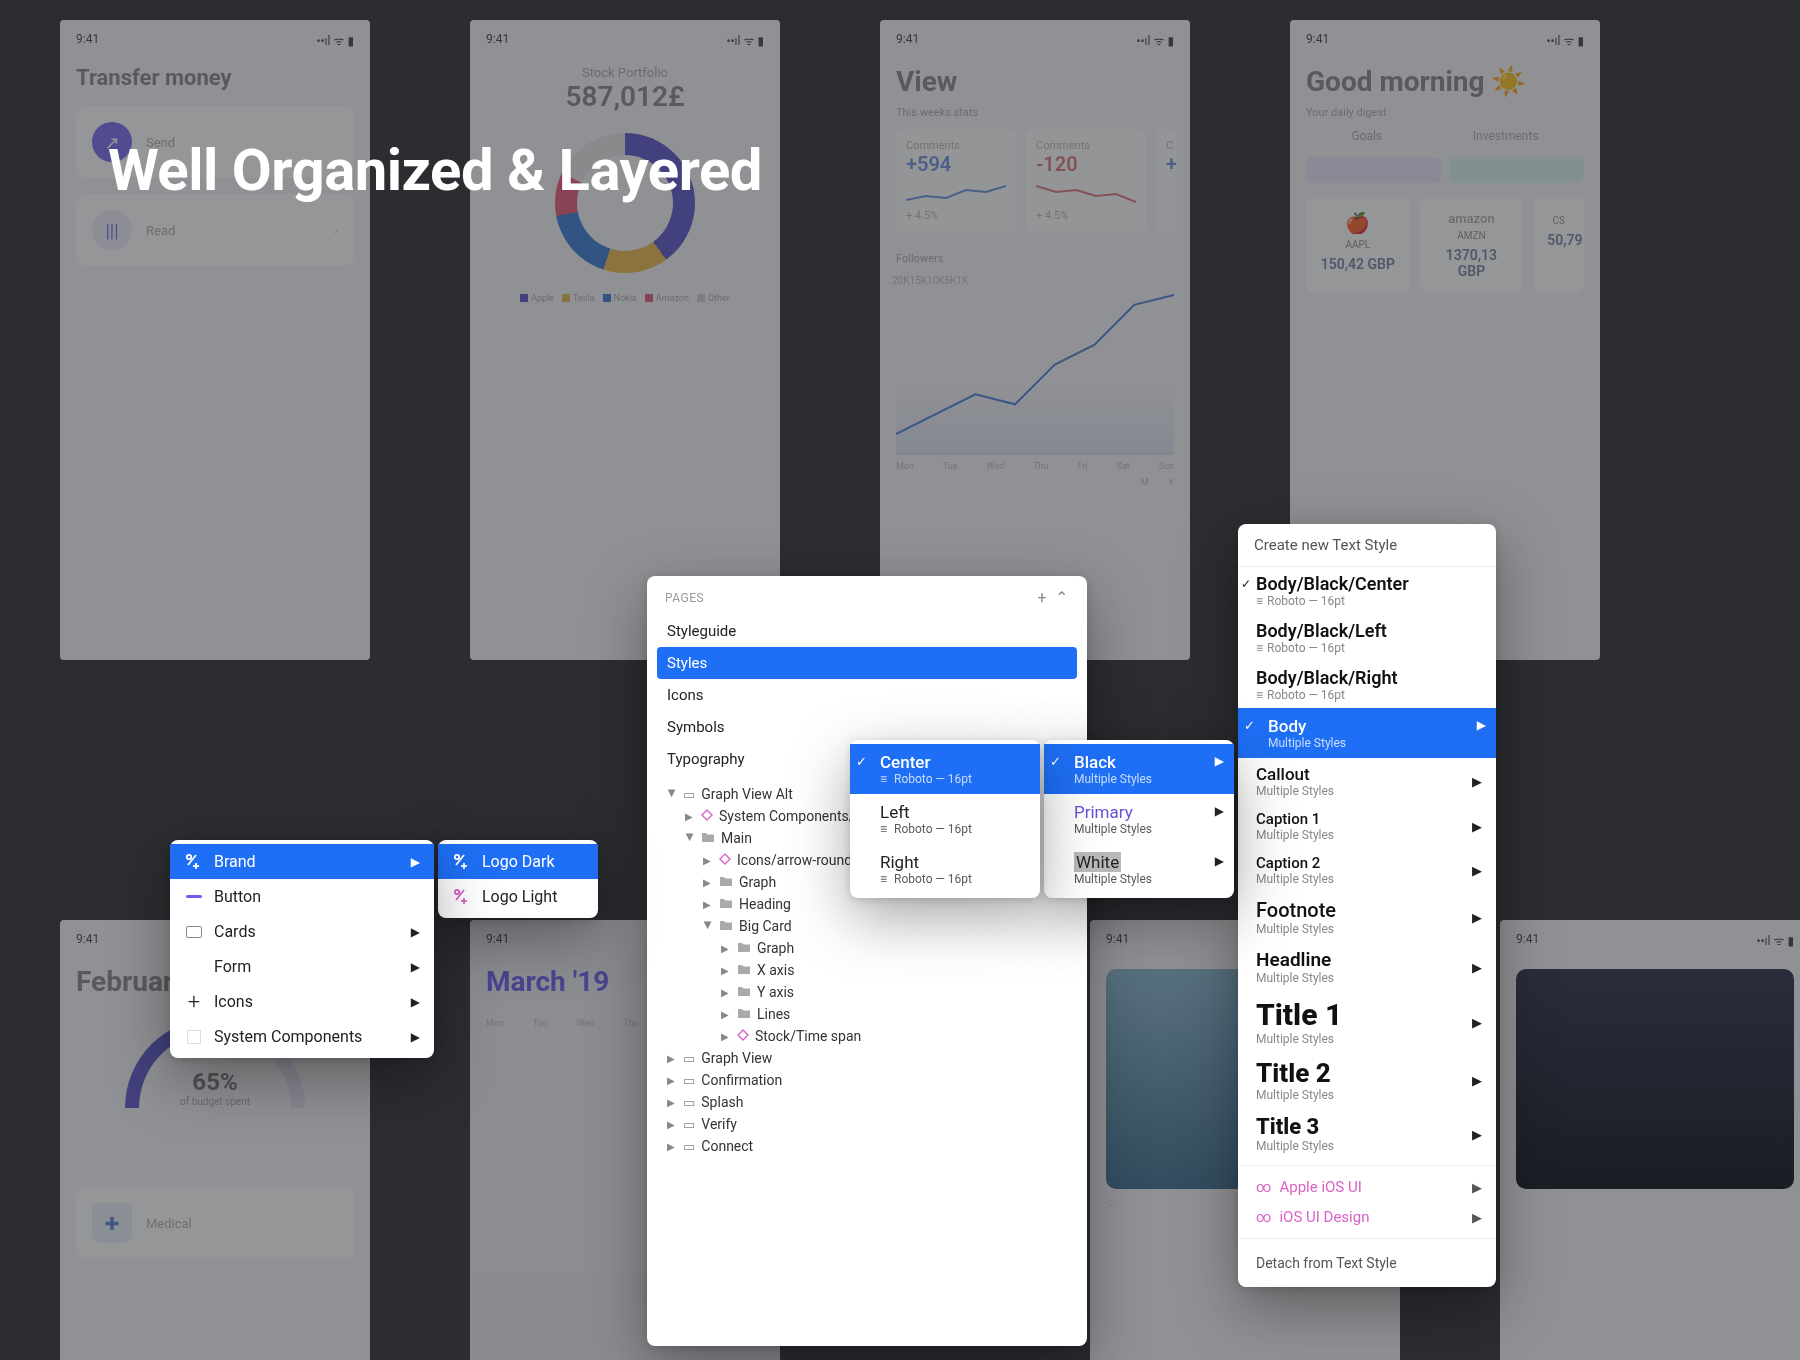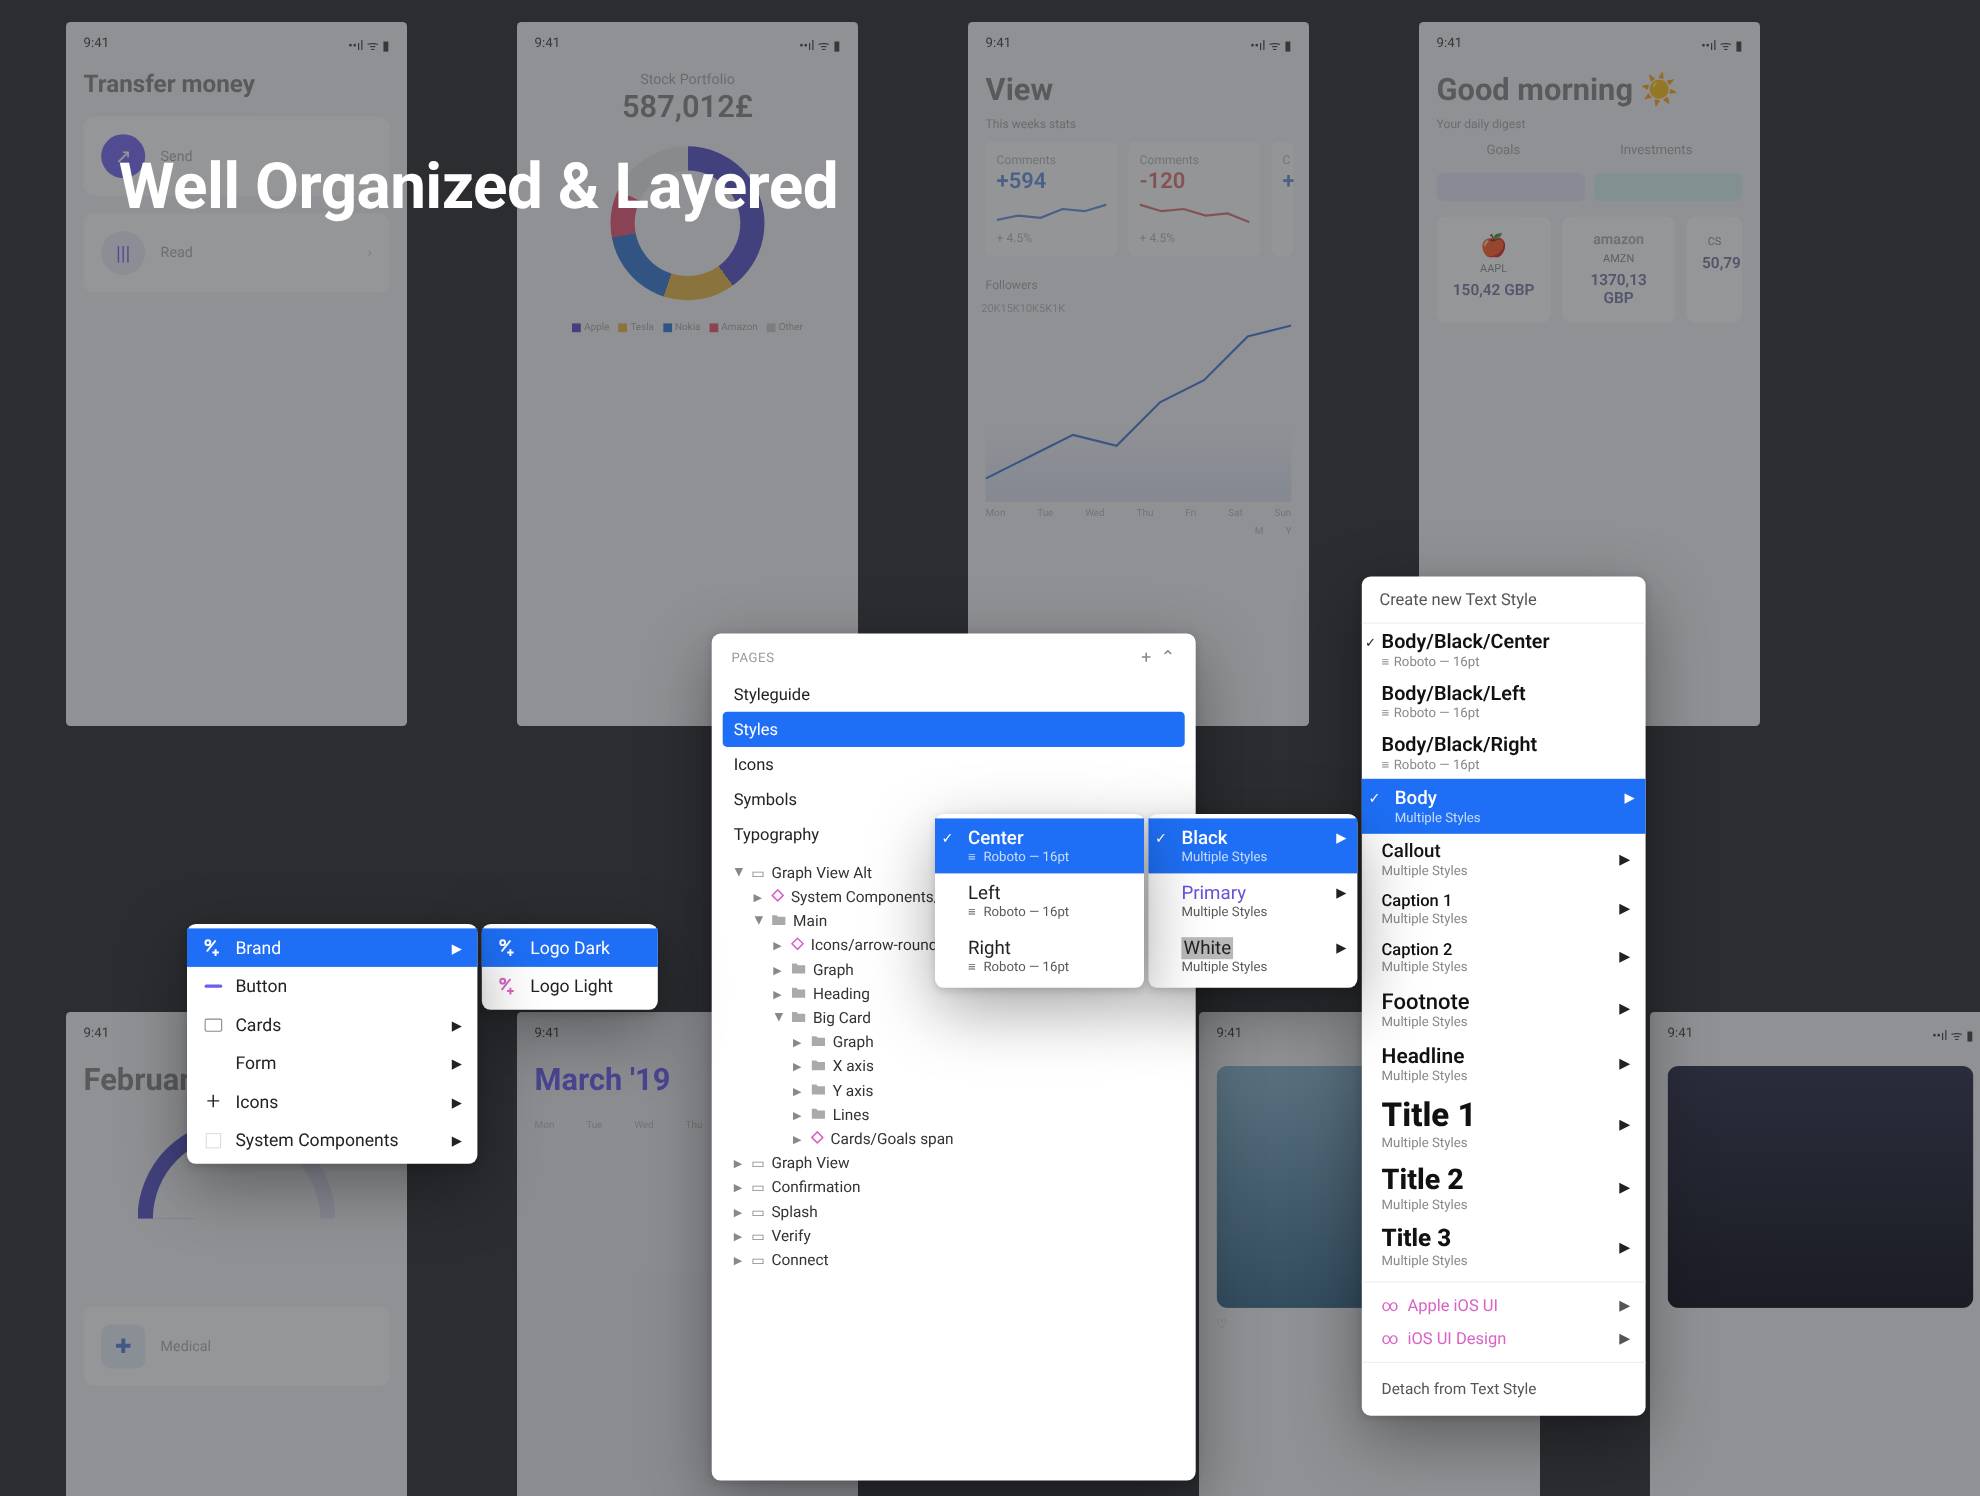--- a/index.html
+++ b/index.html
@@ -302,20 +302,24 @@
   </div>
 </div>
 
 <div class="phone" style="left:60px; top:920px;">
   <div class="statusbar">
       <span>9:41</span>
       <span class="right">••ıl ᯤ ▮</span>
     </div>
   <h2>February</h2>
   <div class="gauge"></div>
+  <div class="gauge-text">
+      <div class="pct">65%</div>
+      <div class="lbl">of budget spent</div>
+    </div>
   <div class="card-big" style="margin-top:80px;">
       <div class="card-icon" style="background:#e8f0fb;color:#4a7bd8;border-radius:8px;">✚</div>
       <span>Medical</span>
     </div>
 </div>
 
 <div class="phone darkish" style="left:470px; top:920px;">
   <div class="statusbar">
       <span>9:41</span>
       <span class="right">••ıl ᯤ ▮</span>
@@ -529,21 +533,21 @@
             <path fill="#aaa" d="M1 1h4l1.5 1.5H13v7.5H1z"></path>
           </svg></span>
         <span>Lines</span>
       </div>
       <div class="tree-row">
         <span class="ind3"></span>
         <span class="tri">▶</span>
         <span class="tree-icon symb"><svg width="12" height="12" viewBox="0 0 12 12">
             <path fill="none" stroke="#d962c6" stroke-width="1.4" d="M6 1l5 5-5 5-5-5z"></path>
           </svg></span>
-        <span>Cards/Goals span</span>
+        <span>Stock/Time span</span>
       </div>
       <div class="tree-row">
         <span class="ind0"></span>
         <span class="tri">▶</span>
         <span class="tree-icon artb">▭</span>
         <span>Graph View</span>
       </div>
       <div class="tree-row">
         <span class="ind0"></span>
         <span class="tri">▶</span>

